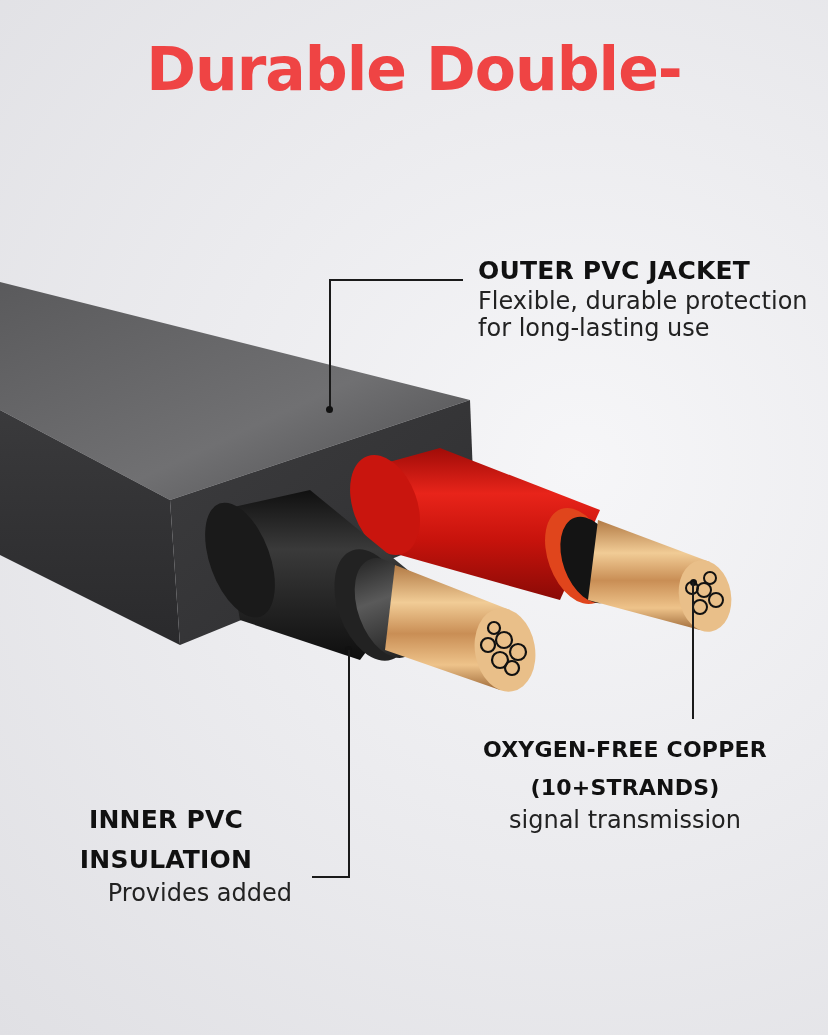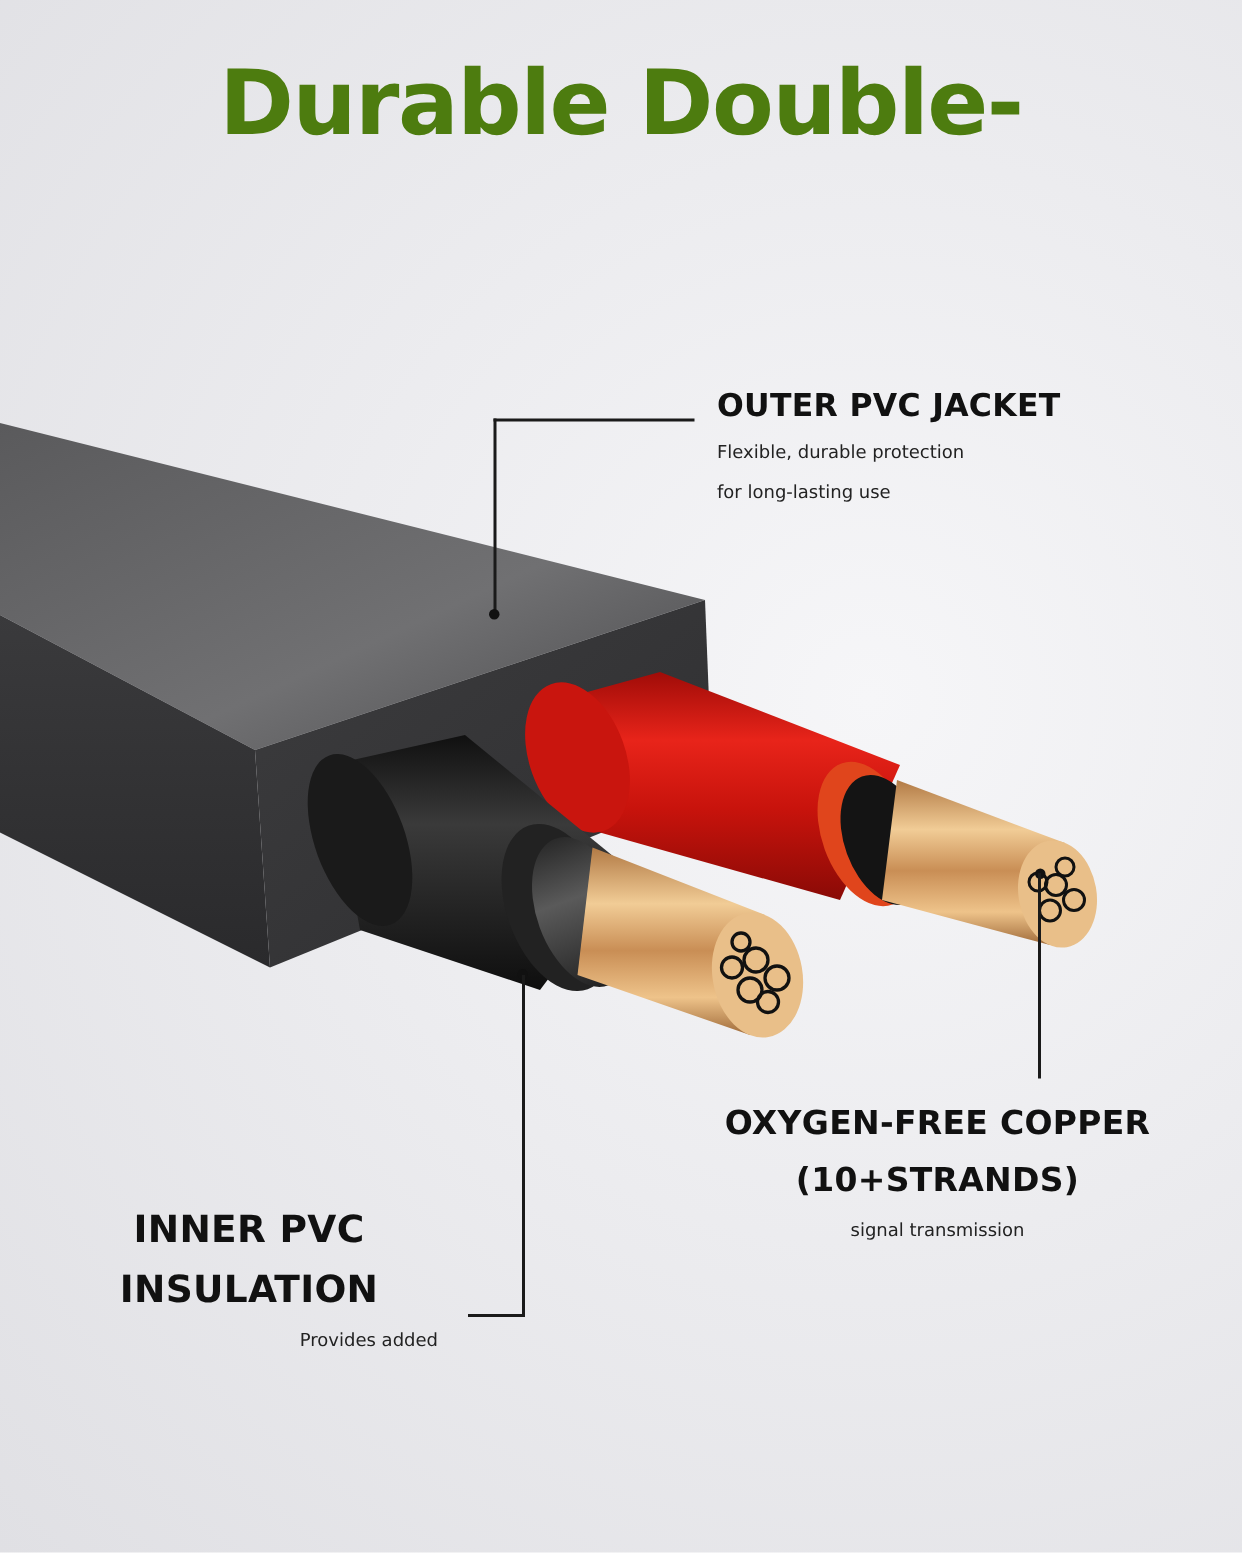--- a/index.html
+++ b/index.html
@@ -5,31 +5,31 @@
   html, body { margin: 0; padding: 0; }
   body {
     width: 828px; height: 1035px; overflow: hidden; position: relative;
     background: radial-gradient(ellipse at 70% 45%, #f6f6f8 0%, #ececef 45%, #e0e0e4 100%);
     font-family: "DejaVu Sans", sans-serif;
     color: #111;
   }
   .title {
     position: absolute; left: 0; top: 34px; width: 828px;
     text-align: center; font-weight: 900; font-size: 60px; line-height: 70px;
-    letter-spacing: -1px; color: #4d7c0f;
+    letter-spacing: -1px; color: #ef4444;
     font-family: "DejaVu Sans", sans-serif;
   }
   .title span { display: block; }
   .callout { position: absolute; }
   .callout .head {
-    font-weight: bold; font-size: 21px; line-height: 35px; color: #111;
+    font-weight: bold; font-size: 25px; line-height: 35px; color: #111;
     font-family: "DejaVu Sans", sans-serif; letter-spacing: 0.2px;
   }
   .callout .desc {
-    font-size: 12px; line-height: 27px; color: #222;
+    font-size: 24px; line-height: 27px; color: #222;
     font-family: "DejaVu Sans", sans-serif;
   }
   .c-outer { left: 478px; top: 253px; width: 330px; }
   .c-copper { left: 440px; top: 731px; width: 370px; text-align: center; }
   .c-copper .head { font-size: 22px; line-height: 38px; }
   .c-inner { left: 40px; top: 800px; width: 252px; text-align: right; }
   .c-inner .head { font-size: 25px; line-height: 40px; text-align: center; }
   .line { position: absolute; background: #1a1a1a; }
   .dot { position: absolute; width: 7px; height: 7px; border-radius: 50%; background: #111; }
   svg.art { position: absolute; left: 0; top: 0; }

